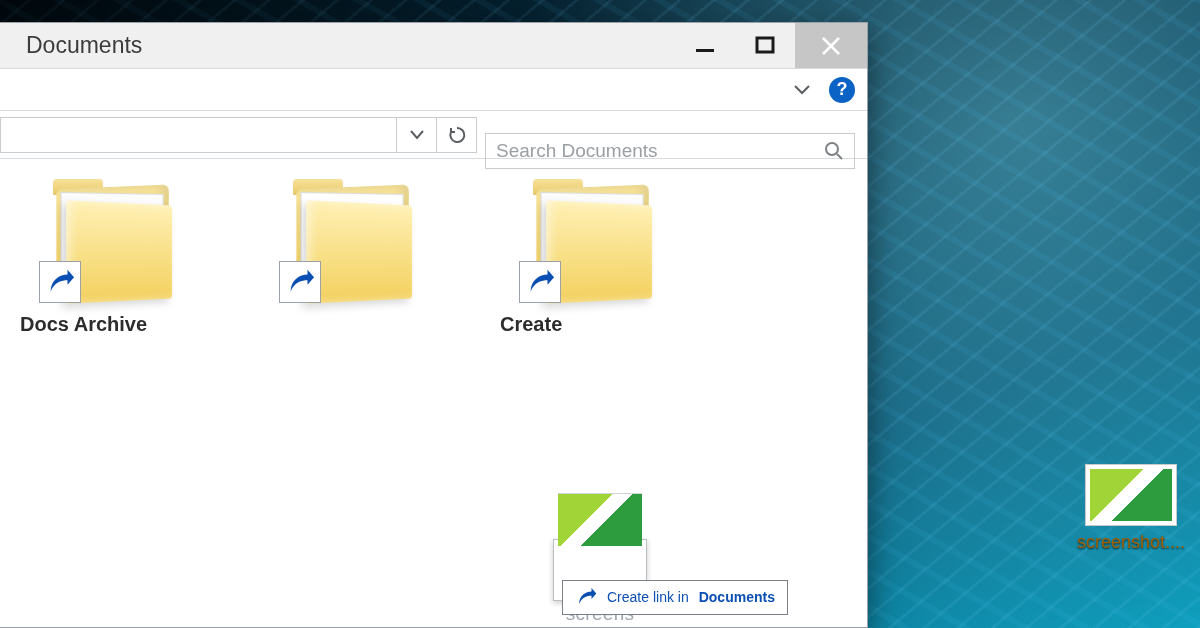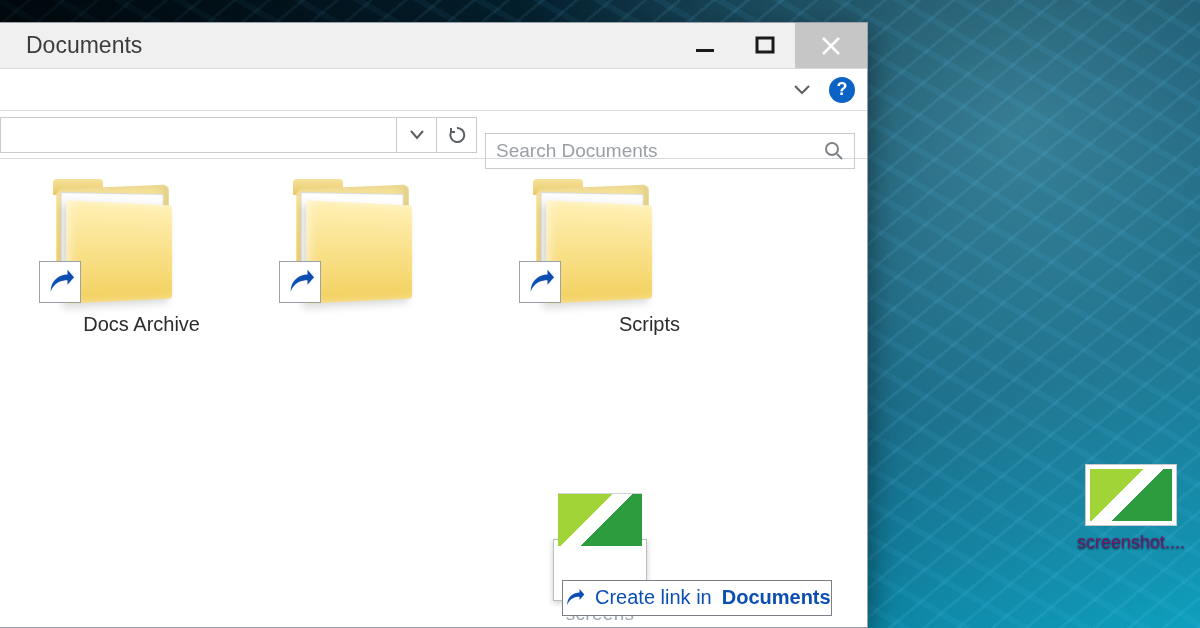--- a/index.html
+++ b/index.html
@@ -29,21 +29,21 @@
   .help { width:26px; height:26px; border-radius:50%; background:#0b63c6; color:#fff; font-weight:700; font-size:18px; }
   .navbar { height:48px; border-bottom:1px solid #d9dcdf; display:flex; align-items:center; padding:0 12px 0 0; gap:8px; }
   .address { flex:1; height:36px; border:1px solid #c9cccf; display:flex; align-items:center; }
   .addr-drop, .addr-refresh { width:40px; height:100%; display:flex; align-items:center; justify-content:center; border-left:1px solid #c9cccf; color:#5b5f63; }
   .addr-space { flex:1; }
   .searchbox { width:370px; height:36px; border:1px solid #c9cccf; display:flex; align-items:center; padding:0 10px; gap:21px; color:#8f9499;margin-top:32px; }
   .searchbox input { border:none; outline:none; flex:1; font-size:19px; color:#444; background:transparent; }
   .searchbox input::placeholder { color:#9aa0a5; }
   .content { position:relative; height:calc(100% - 46px - 42px - 48px); padding:18px 20px; }
   .items { display:flex; gap:60px; }
-  .item { width:180px; text-align:right; }
+  .item { width:180px; text-align:left;font-weight:bold; }
   .item .lbl { margin-top:6px; font-size:20px; color:#2c2c2c; }
   .folder { position:relative; width:150px; height:130px; margin:0 auto; }
   .fld-back {
     position:absolute; left:16px; top:10px; width:118px; height:108px;
     background:linear-gradient(#f6e29a,#f2cf5d);
     border-radius:6px 6px 4px 4px;
     transform:perspective(400px) rotateY(-18deg);
     box-shadow:inset -6px 0 10px rgba(0,0,0,.08);
   }
   .fld-tab { position:absolute; left:18px; top:2px; width:50px; height:16px; background:linear-gradient(#f6e29a,#eac768); border-radius:4px 4px 0 0; }
@@ -72,26 +72,26 @@
   }
   .shortcut-badge svg { width:30px; height:30px; }
   .dragging { position:absolute; left:500px; top:380px; width:200px; }
   .drag-thumb { width:94px; height:62px; background:#fff; border:1px solid #b9bec3; padding:4px; box-shadow:0 2px 6px rgba(0,0,0,.2); margin:0 auto 2px; }
   .drag-thumb .timg { width:100%; height:100%; background:
      linear-gradient(135deg,#a0d437 0 40%,#ffffff 40% 55%,#2d9c3f 55% 100%); }
   .drag-thumb .tbar { height:8px; margin-top:-58px; border-bottom:1px solid #d0d4d7; background:#fff; }
   .drag-lbl { color:#9da8b2; font-size:19px; text-align:center; letter-spacing:.3px; text-shadow:0 0 1px rgba(255,255,255,.6); }
   .tooltip {
     position:absolute; left:562px; top:421px; background:#fff; border:1px solid #7b8086;
-    padding:5px 0 6px; display:flex; align-items:center; gap:10px; font-size:20px; white-space:nowrap;
+    padding:5px 12px 6px; display:flex; align-items:center; gap:10px; font-size:14px; white-space:nowrap;
   }
   .tooltip .action { color:#0b4fb3; }
   .tooltip .target { color:#0b4fb3; font-weight:600; }
   .tip-arrow { width:22px; height:22px; }
-  .desk-item { position:absolute; left:1072px; top:464px; width:118px; text-align:center; color:#701a75; font-size:18px; text-shadow:0 1px 2px rgba(0,0,0,.8); }
+  .desk-item { position:absolute; left:1072px; top:464px; width:118px; text-align:center; color:#a16207; font-size:18px; text-shadow:0 1px 2px rgba(0,0,0,.8); }
   .desk-thumb { width:92px; height:62px; margin:0 auto 6px; background:#fff; border:1px solid #c7cbce; padding:4px; }
   .desk-thumb .timg { width:100%; height:100%; background:linear-gradient(135deg,#a0d437 0 40%,#ffffff 40% 55%,#2d9c3f 55% 100%); }
 </style>
 </head>
 <body>
 
 <div class="desktop"></div>
 
 <div class="desk-item">
   <div class="desk-thumb">
@@ -191,21 +191,21 @@
       <div class="fld-tab"></div>
       <div class="fld-back"></div>
       <div class="fld-paper "></div>
       <div class="fld-front"></div>
       <div class="shortcut-badge">
               <svg viewBox="0 0 32 32">
                 <path d="M6 26 C6 14 16 8 24 8 L24 3 L31 11 L24 19 L24 14 C18 14 10 16 6 26 Z" fill="#0b4fb3"></path>
               </svg>
             </div>
     </div>
-    <div class="lbl">Scripts</div>
+    <div class="lbl">Create</div>
         </div>
       </div>
 
     <div class="dragging">
       <div class="drag-thumb">
           <div class="tbar"></div>
           <div class="timg"></div>
         </div>
       <div class="drag-lbl">screens</div>
     </div>

